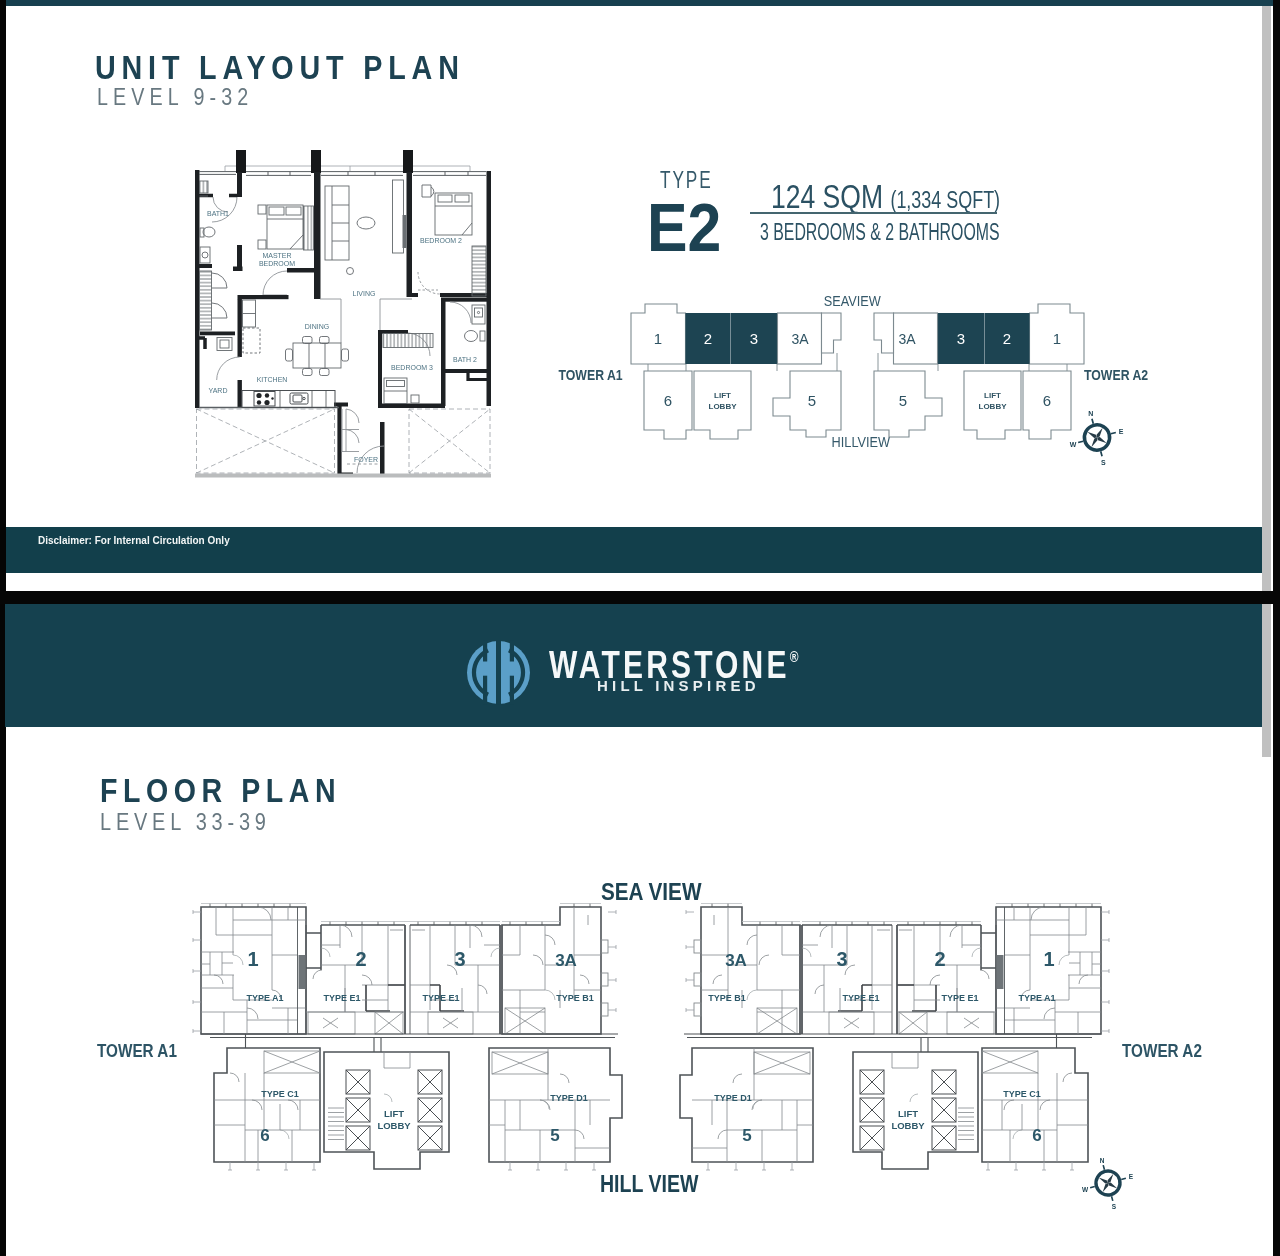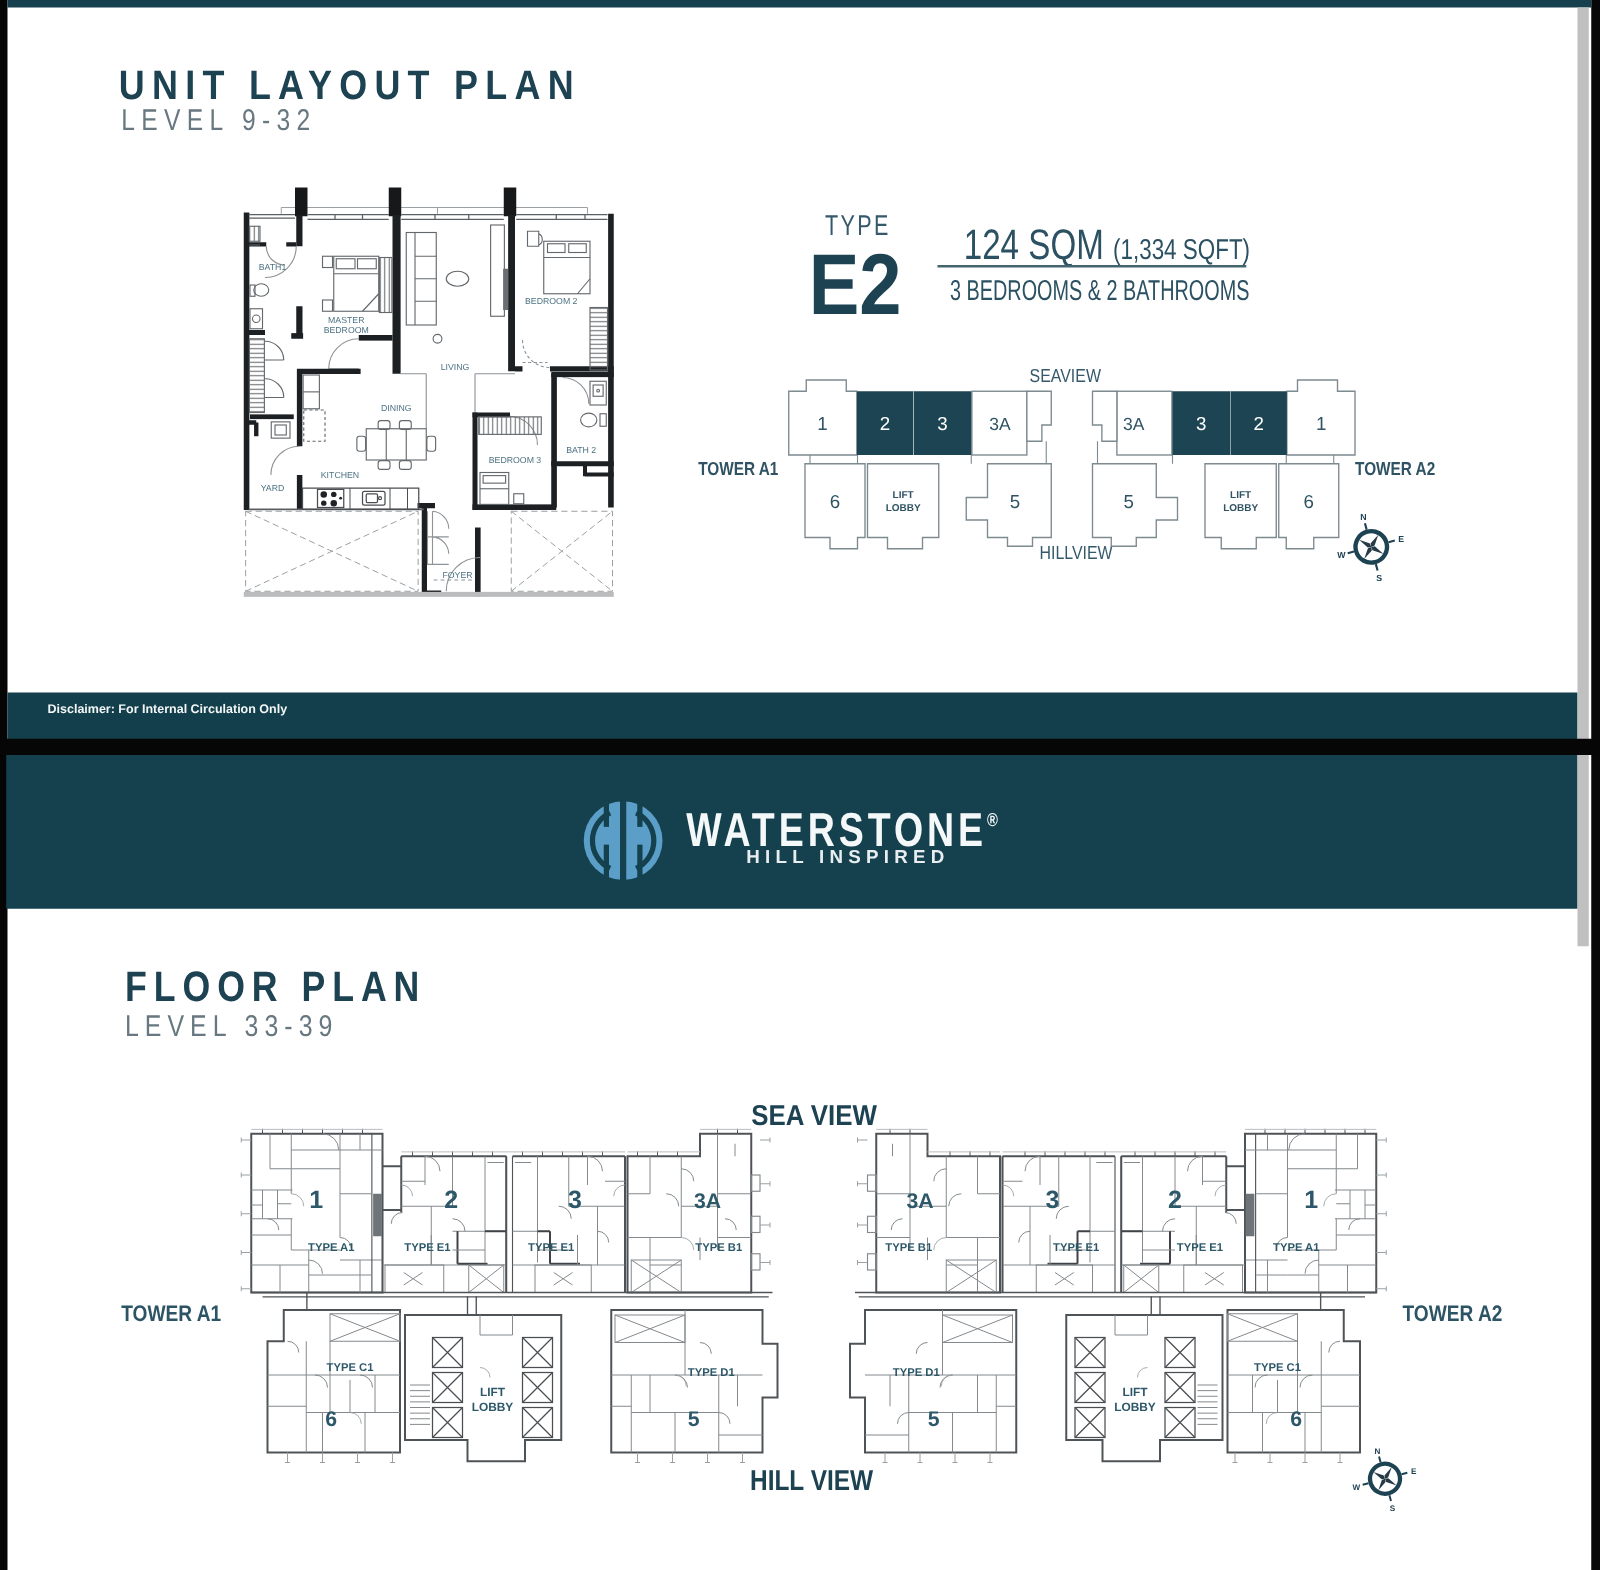--- a/index.html
+++ b/index.html
@@ -341,21 +341,21 @@
   </g>
   <g font-family="Liberation Sans,sans-serif" font-size="7" font-weight="bold" fill="#1d4252" text-anchor="middle">
     <text x="-6.3" y="-21.2">N</text>
     <text x="24" y="-3.9">E</text>
     <text x="-24" y="9.3">W</text>
     <text x="6.3" y="27.2">S</text>
   </g>
 </g>
 </svg>
 
-<div class="abs" style="left:6px;top:554px;width:1256px;height:46px;background:#123f4b;">
+<div class="abs" style="left:6px;top:527px;width:1256px;height:46px;background:#123f4b;">
 
   <div class="abs" style="left:32px;top:8px;font-size:10px;font-weight:bold;color:#f3f6f6;">Disclaimer: For Internal Circulation Only</div>
 
 </div>
 
 <div class="abs" style="left:5px;top:604px;width:1257px;height:123px;background:#15414f;"></div>
 
 <div class="abs" style="left:1262px;top:6px;width:9px;height:751px;background:#c0c0c0;"></div>
 
 <div class="abs" style="left:0px;top:591px;width:1280px;height:13px;background:#060606;"></div>

